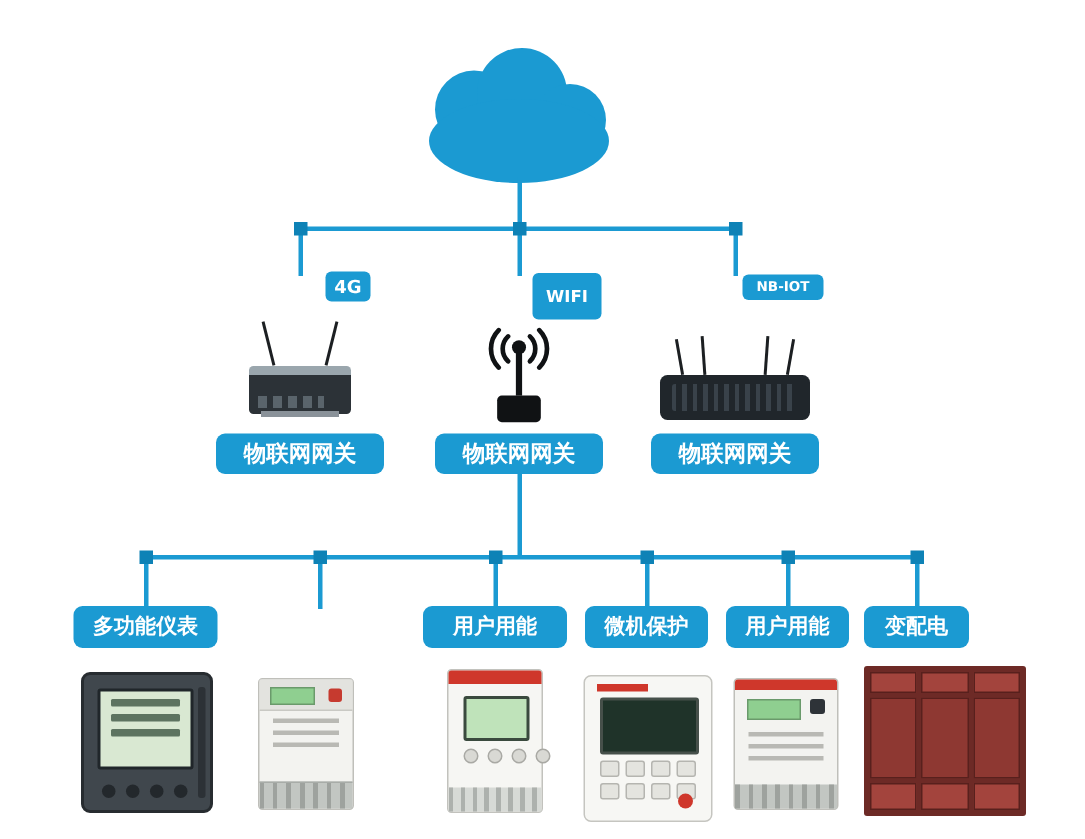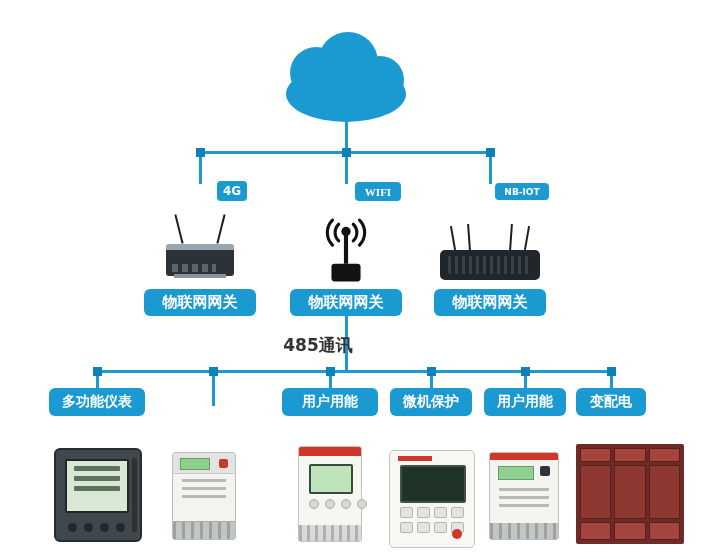--- a/index.html
+++ b/index.html
@@ -15,28 +15,28 @@
   
   .cloud{position:absolute;left:268px;top:28px;width:150px;height:100px;}
   .cloud svg{position:absolute;inset:0;}
   .cloud-text{position:absolute;left:0;right:0;top:30px;text-align:center;color:#fff;
               font-weight:bold;font-size:16px;line-height:22px;letter-spacing:1px;}
 
   
   .badge{position:absolute;background:#1b9ad2;color:#fff;font-weight:bold;border-radius:4px;
          display:flex;align-items:center;justify-content:center;margin-left:32px;}
   .badge-4g{left:185px;top:181px;width:30px;height:20px;font-size:12px;}
-  .badge-wifi{left:323px;top:182px;width:46px;height:19px;font-size:11px;font-family:Liberation Serif, serif;}
+  .badge-wifi{left:323px;top:182px;width:46px;height:31px;font-size:11px;}
   .badge-nbiot{left:463px;top:183px;width:54px;height:17px;font-size:9px;}
 
   
   .pill{position:absolute;background:#1b9ad2;color:#fff;font-weight:bold;border-radius:6px;
         display:flex;align-items:center;justify-content:center;font-size:14px;}
   .gw-pill{height:27px;width:112px;top:289px;font-size:15px;}
-  .dev-pill{height:28px;top:388px;}
+  .dev-pill{height:28px;top:404px;}
 
   .bus-label{position:absolute;left:278px;top:334px;width:80px;text-align:center;
              font-size:17px;font-weight:bold;color:#333;}
 
   
   .gw4g{position:absolute;left:158px;top:212px;width:84px;height:72px;}
   .ant{position:absolute;width:2px;background:#1c1f22;}
   .gw4g .a1{left:20px;top:2px;height:30px;transform:rotate(-14deg);}
   .gw4g .a2{left:62px;top:2px;height:30px;transform:rotate(14deg);}
   .gw4g-body{position:absolute;left:8px;top:32px;width:68px;height:26px;background:#2c3237;
@@ -173,21 +173,20 @@
     <div class="gwnb-body">
       <div class="gwnb-grille"></div>
     </div>
   </div>
 
   <div class="pill gw-pill" style="left:144px">物联网网关</div>
   <div class="pill gw-pill" style="left:290px">物联网网关</div>
   <div class="pill gw-pill" style="left:434px">物联网网关</div>
 
   <div class="line v" style="left:345px;top:316px;height:56px"></div>
-  <div class="bus-label">485通讯</div>
   <div class="line h" style="left:95px;top:370px;width:520px"></div>
 
   <div class="line v" style="left:96px;top:370px;height:36px"></div>
   <div class="line v" style="left:212px;top:370px;height:36px"></div>
   <div class="line v" style="left:329px;top:370px;height:36px"></div>
   <div class="line v" style="left:430px;top:370px;height:36px"></div>
   <div class="line v" style="left:524px;top:370px;height:36px"></div>
   <div class="line v" style="left:610px;top:370px;height:36px"></div>
 
   <div class="node" style="left:93px;top:367px"></div>

